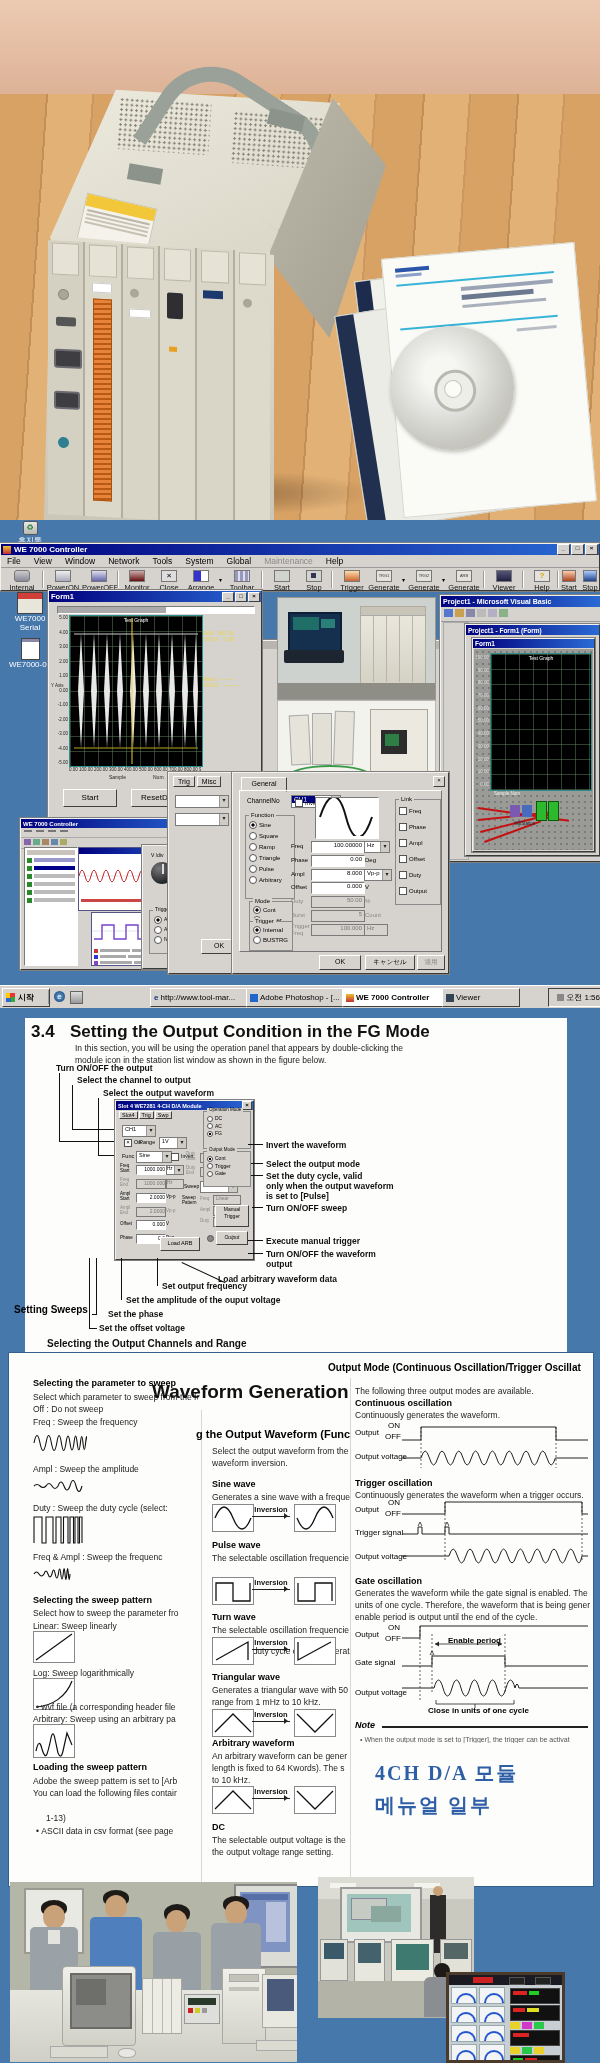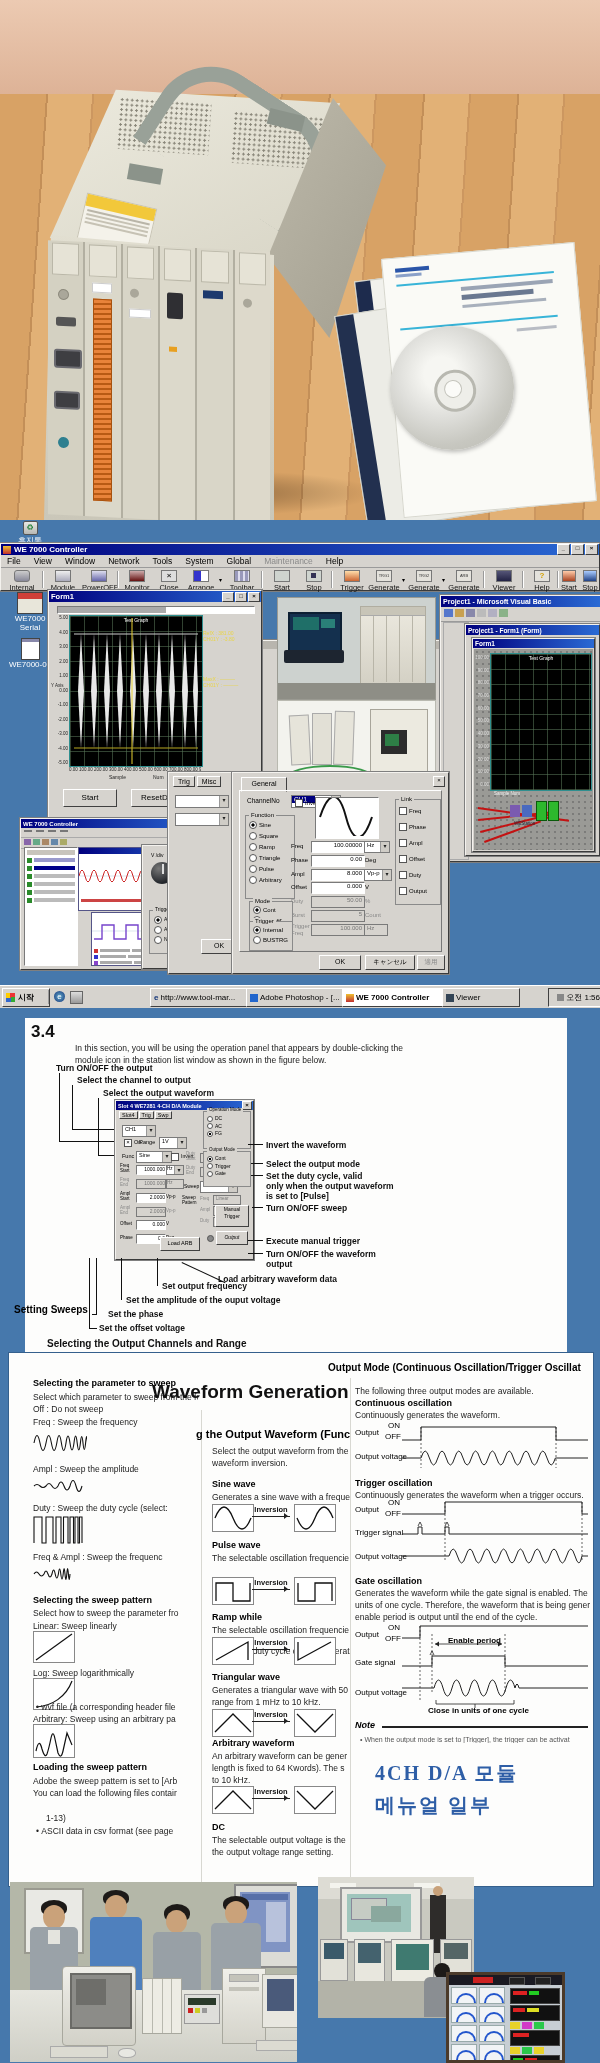--- a/index.html
+++ b/index.html
@@ -153,21 +153,21 @@
         <span class="f85">Network</span>
         <span class="f85">Tools</span>
         <span class="f85">System</span>
         <span class="f85">Global</span>
         <span class="f85 gy">Maintenance</span>
         <span class="f85">Help</span>
       </div>
       <div style="position:relative;height:22px;background:#d6d3ce">
         <div class="tbtn" style="left:4px"><div class="ti" style="background:linear-gradient(#ccc,#889);border-radius:3px"></div><span>Internal</span></div>
         <div class="sep" style="left:41px"></div>
-        <div class="tbtn" style="left:45px"><div class="ti" style="background:linear-gradient(#eee,#aab);"></div><span>Module</span></div>
+        <div class="tbtn" style="left:45px"><div class="ti" style="background:linear-gradient(#eee,#aab);"></div><span>PowerON</span></div>
         <div class="tbtn" style="left:81px"><div class="ti" style="background:linear-gradient(#dde,#66a)"></div><span>PowerOFF</span></div>
         <div class="sep" style="left:116px"></div>
         <div class="tbtn" style="left:119px"><div class="ti" style="background:linear-gradient(#caa,#611)"></div><span>Monitor</span></div>
         <div class="tbtn" style="left:151px"><div class="ti" style="background:#ddd;color:#333;font-size:8px;line-height:9px;font-weight:bold">×</div><span>Close</span></div>
         <div class="tbtn" style="left:183px"><div class="ti" style="background:linear-gradient(90deg,#33c 50%,#fff 50%)"></div><span>Arrange</span></div>
         <div class="f6 a" style="left:218px;top:8px">▾</div>
         <div class="tbtn" style="left:224px"><div class="ti" style="background:repeating-linear-gradient(90deg,#99b 0 3px,#dde 3px 5px)"></div><span>Toolbar</span></div>
         <div class="sep" style="left:260px"></div>
         <div class="tbtn" style="left:264px"><div class="ti" style="background:#cfd4cf"></div><span>Start</span></div>
         <div class="tbtn" style="left:296px"><div class="ti" style="background:#cfd4cf;position:relative">
@@ -564,20 +564,21 @@
         </div>
       <div class="task" style="left:548px;width:48px;border-color:#404040 #fff #fff #404040;justify-content:flex-end">
         <span style="width:7px;height:7px;background:#888;display:inline-block;margin-right:2px"></span>
         <span class="f8">오전 1:56</span>
       </div>
     </div>
   </div>
 
   <div class="a doc" style="left:25px;top:1018px;width:542px;height:334px"></div>
   <div class="a f17 b" style="left:31px;top:1022px;color:#111">3.4</div>
+  <div class="a f17 b" style="left:70px;top:1022px;color:#111;white-space:nowrap">Setting the Output Condition in the FG Mode</div>
   <div class="a p" style="left:75px;top:1043px">In this section, you will be using the operation panel that appears by double-clicking the</div>
   <div class="a p" style="left:75px;top:1055px">module icon in the station list window as shown in the figure below.</div>
 
   <div class="callout" style="left:56px;top:1063px">Turn ON/OFF the output</div>
   <div class="callout" style="left:77px;top:1075px">Select the channel to output</div>
   <div class="callout" style="left:103px;top:1088px">Select the output waveform</div>
   <div class="callout" style="left:130px;top:1100px">Select the output range</div>
   <div class="vl" style="left:59px;top:1073px;height:68px"></div>
     <div class="hl" style="left:59px;top:1141px;width:62px"></div>
   <div class="vl" style="left:72px;top:1085px;height:44px"></div>
@@ -753,21 +754,21 @@
   <div class="a f9 b" style="left:212px;top:1540px">Pulse wave</div>
   <div class="a p" style="left:212px;top:1553px;width:138px;overflow:hidden">The selectable oscillation frequencie</div>
   <div class="a p" style="left:212px;top:1646px;width:138px;overflow:hidden">0 to 100% duty cycle can be generat</div>
   <div class="glyphbox" style="left:212px;top:1577px;width:40px;height:26px"><svg width="40" height="26">
         <path d="M3,23 V5 H20 V23 H37 V5" fill="none" stroke="#111" stroke-width="1.3"></path>
       </svg></div>
   <div class="inv" style="left:252px;top:1579px"><span>Inversion</span><div class="arr"></div></div>
   <div class="glyphbox" style="left:294px;top:1577px;width:40px;height:26px"><svg width="40" height="26">
         <path d="M3,5 V23 H20 V5 H37 V23" fill="none" stroke="#111" stroke-width="1.3"></path>
       </svg></div>
-  <div class="a f9 b" style="left:212px;top:1612px">Ramp while</div>
+  <div class="a f9 b" style="left:212px;top:1612px">Turn wave</div>
   <div class="a p" style="left:212px;top:1625px;width:138px;overflow:hidden">The selectable oscillation frequencie</div>
   <div class="glyphbox" style="left:212px;top:1637px;width:40px;height:26px"><svg width="40" height="26">
         <path d="M3,22 L35,4 L35,22" fill="none" stroke="#111" stroke-width="1.3"></path>
       </svg></div>
   <div class="inv" style="left:252px;top:1639px"><span>Inversion</span><div class="arr"></div></div>
   <div class="glyphbox" style="left:294px;top:1637px;width:40px;height:26px"><svg width="40" height="26">
         <path d="M3,4 L3,22 L36,4" fill="none" stroke="#111" stroke-width="1.3"></path>
       </svg></div>
   <div class="a f9 b" style="left:212px;top:1672px">Triangular wave</div>
   <div class="a p" style="left:212px;top:1685px;width:138px;overflow:hidden">Generates a triangular wave with 50</div>

